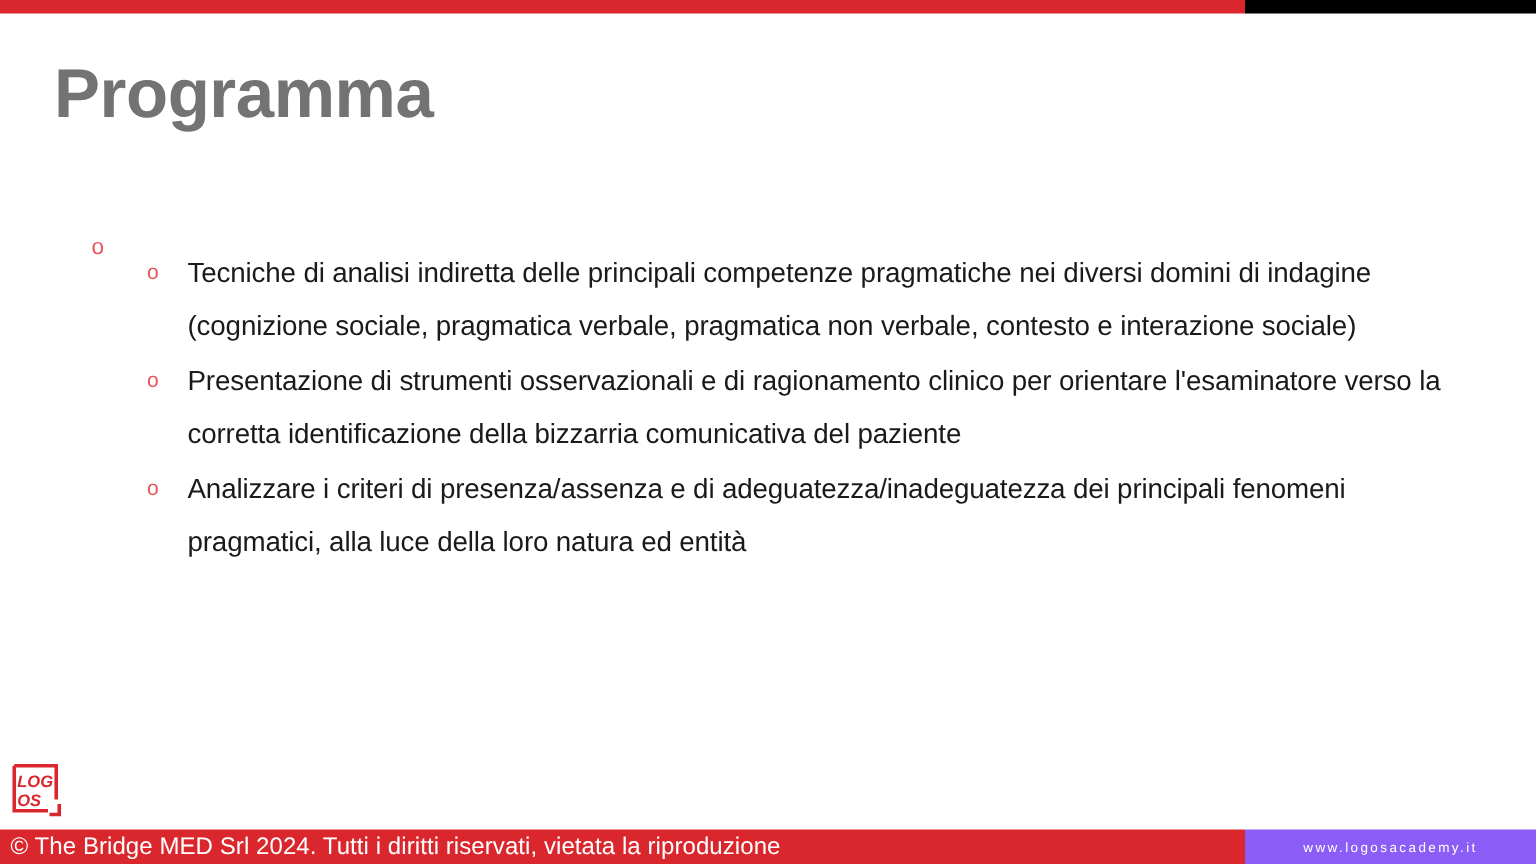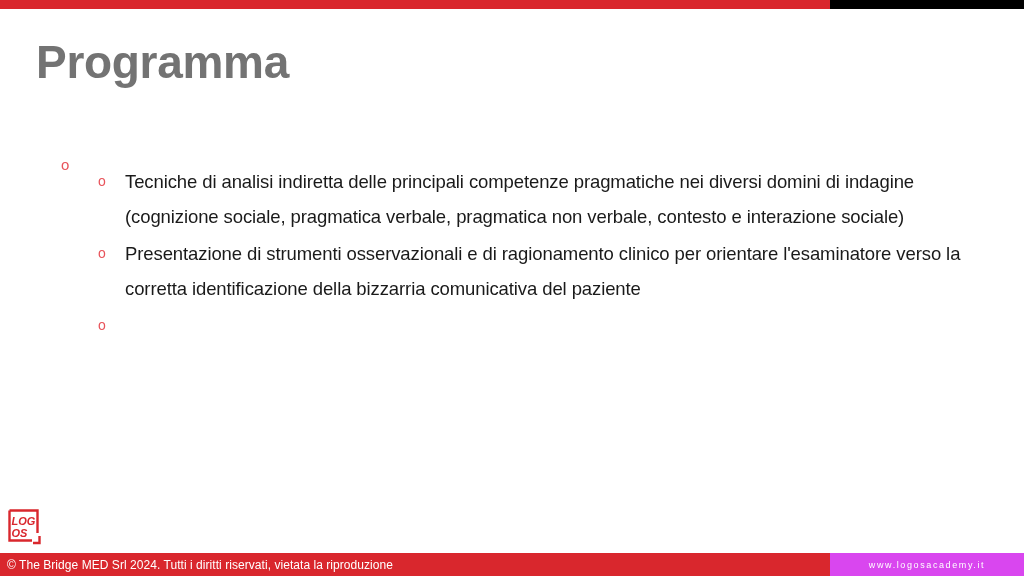--- a/index.html
+++ b/index.html
@@ -127,31 +127,31 @@
     bottom: 0;
     width: 1024px;
     height: 23px;
     display: flex;
   }
   .footer-left {
     width: 830px;
     height: 100%;
     background: #d9272d;
     color: #ffffff;
-    font-size: 12px;
+    font-size: 16px;
     display: flex;
     align-items: center;
     padding-left: 7px;
     box-sizing: border-box;
     letter-spacing: 0.05px;
   }
   .footer-right {
     flex: 1;
     height: 100%;
-    background: #d946ef;
+    background: #8b5cf6;
     color: #ffffff;
     font-size: 9px;
     display: flex;
     align-items: center;
     justify-content: center;
     letter-spacing: 1.6px;
   }
 </style>
 </head>
 <body>
@@ -178,20 +178,21 @@
         <span>Tecniche di analisi indiretta delle principali competenze pragmatiche nei diversi domini di indagine (cognizione sociale, pragmatica verbale, pragmatica non verbale, contesto e interazione sociale)</span>
       </div>
 
       <div class="bullet-l2">
         <span class="marker">o</span>
         <span>Presentazione di strumenti osservazionali e di ragionamento clinico per orientare l'esaminatore verso la corretta identificazione della bizzarria comunicativa del paziente</span>
       </div>
 
       <div class="bullet-l2">
         <span class="marker">o</span>
+        <span>Analizzare i criteri di presenza/assenza e di adeguatezza/inadeguatezza dei principali fenomeni pragmatici, alla luce della loro natura ed entità</span>
       </div>
 
     </div>
   </div>
 
   <div class="logo">
     <svg width="36" height="37" viewBox="0 0 36 37" xmlns="http://www.w3.org/2000/svg">
 
       <path d="M1.5,1.5 L29.5,1.5 L29.5,24 M1.5,1.5 L1.5,31.5 L24,31.5" fill="none" stroke="#d9272d" stroke-width="2.4"></path>
 

